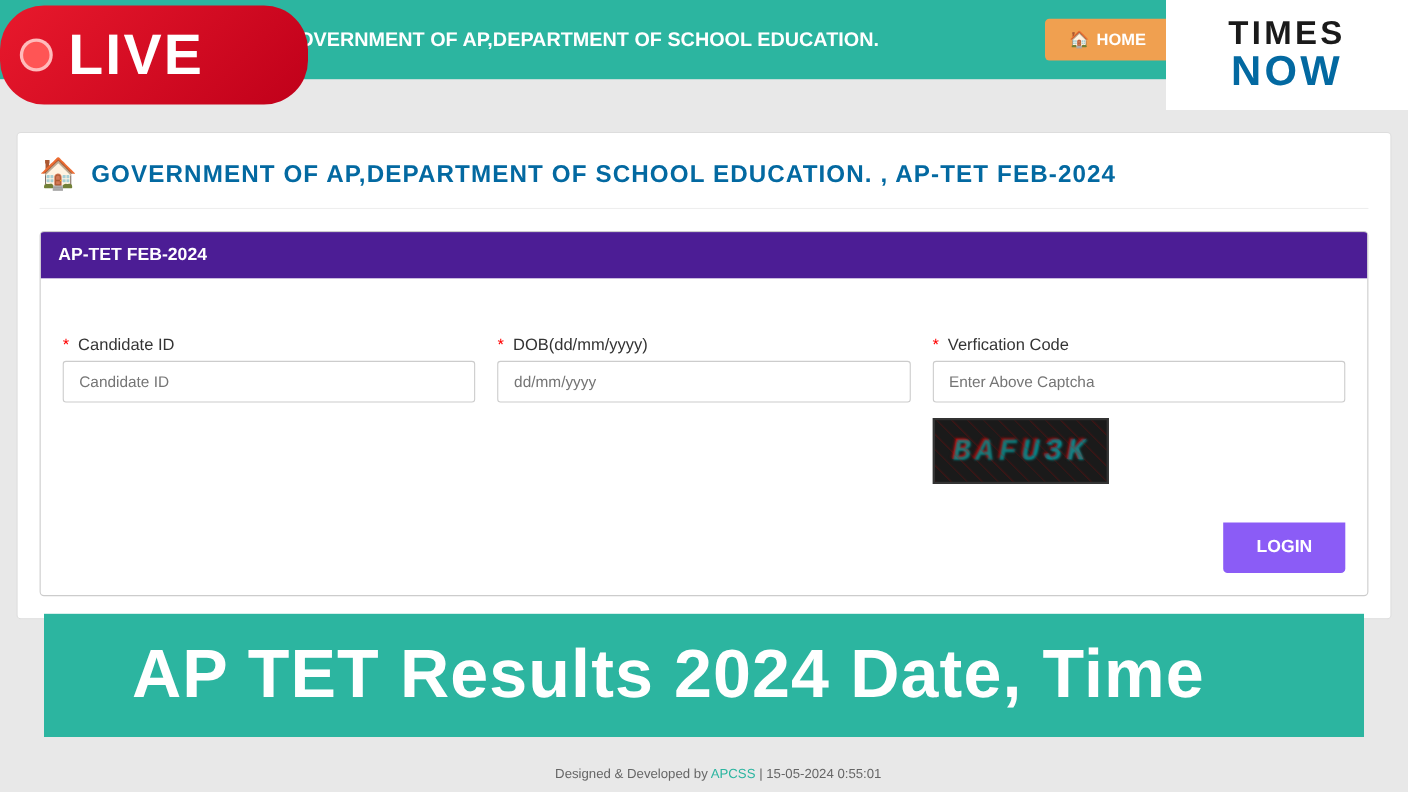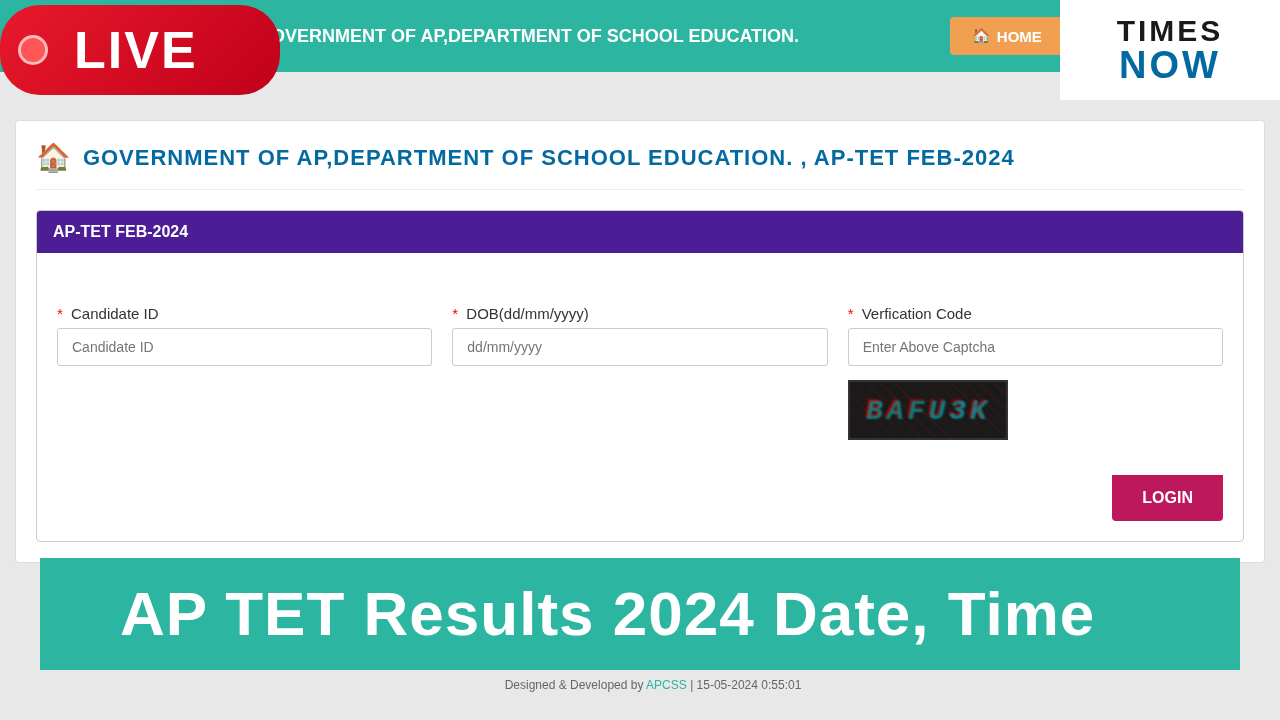--- a/index.html
+++ b/index.html
@@ -55,21 +55,21 @@
     
     .live-badge {
       position: absolute;
       top: 5px;
       left: 0;
       background: linear-gradient(135deg, #e8192c, #c0001a);
       border-radius: 40px;
       padding: 10px 28px 10px 18px;
       display: flex;
       align-items: center;
-      gap: 26px;
+      gap: 14px;
       z-index: 10;
       width: 280px;
       height: 90px;
     }
 
     .live-dot {
       width: 30px;
       height: 30px;
       background: #ff5555;
       border-radius: 50%;
@@ -240,21 +240,21 @@
       top: 0; left: 0; right: 0; bottom: 0;
       background: repeating-linear-gradient(
         45deg,
         rgba(200,0,0,0.2) 0px,
         transparent 2px,
         transparent 10px
       );
     }
 
     .login-button {
-      background: #be185d;
+      background: #8b5cf6;
       color: white;
       border: none;
       padding: 14px 30px;
       font-size: 16px;
       font-weight: bold;
       border-radius: 0 0 4px 4px;
       cursor: pointer;
       position: absolute;
       right: 15px;
       bottom: 170px;
@@ -277,21 +277,21 @@
       color: white;
       font-size: 62px;
       font-weight: 900;
       letter-spacing: 1px;
       line-height: 1.1;
     }
 
     
     .footer {
       position: absolute;
-      bottom: 28px;
+      bottom: 10px;
       width: 100%;
       text-align: center;
       font-size: 12px;
       color: #666;
       padding-left: 26px;
     }
 
     .footer-link {
       color: #2cb5a0;
       text-decoration: none;

